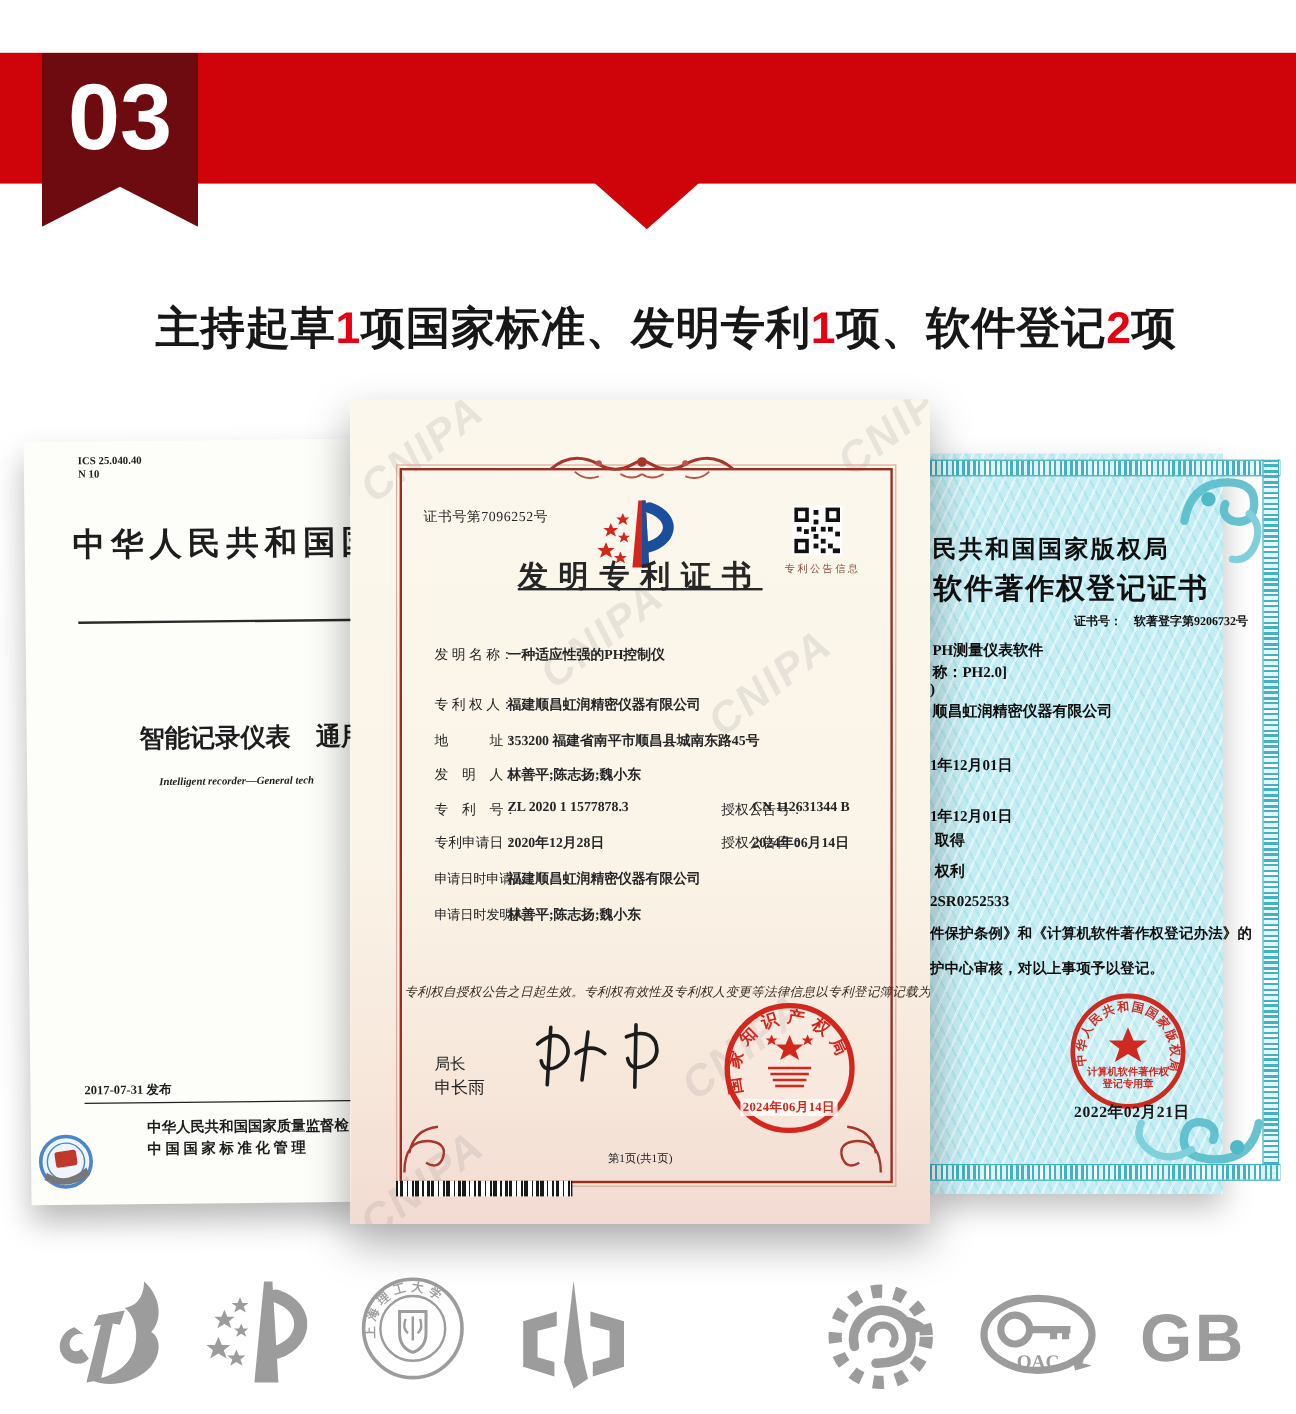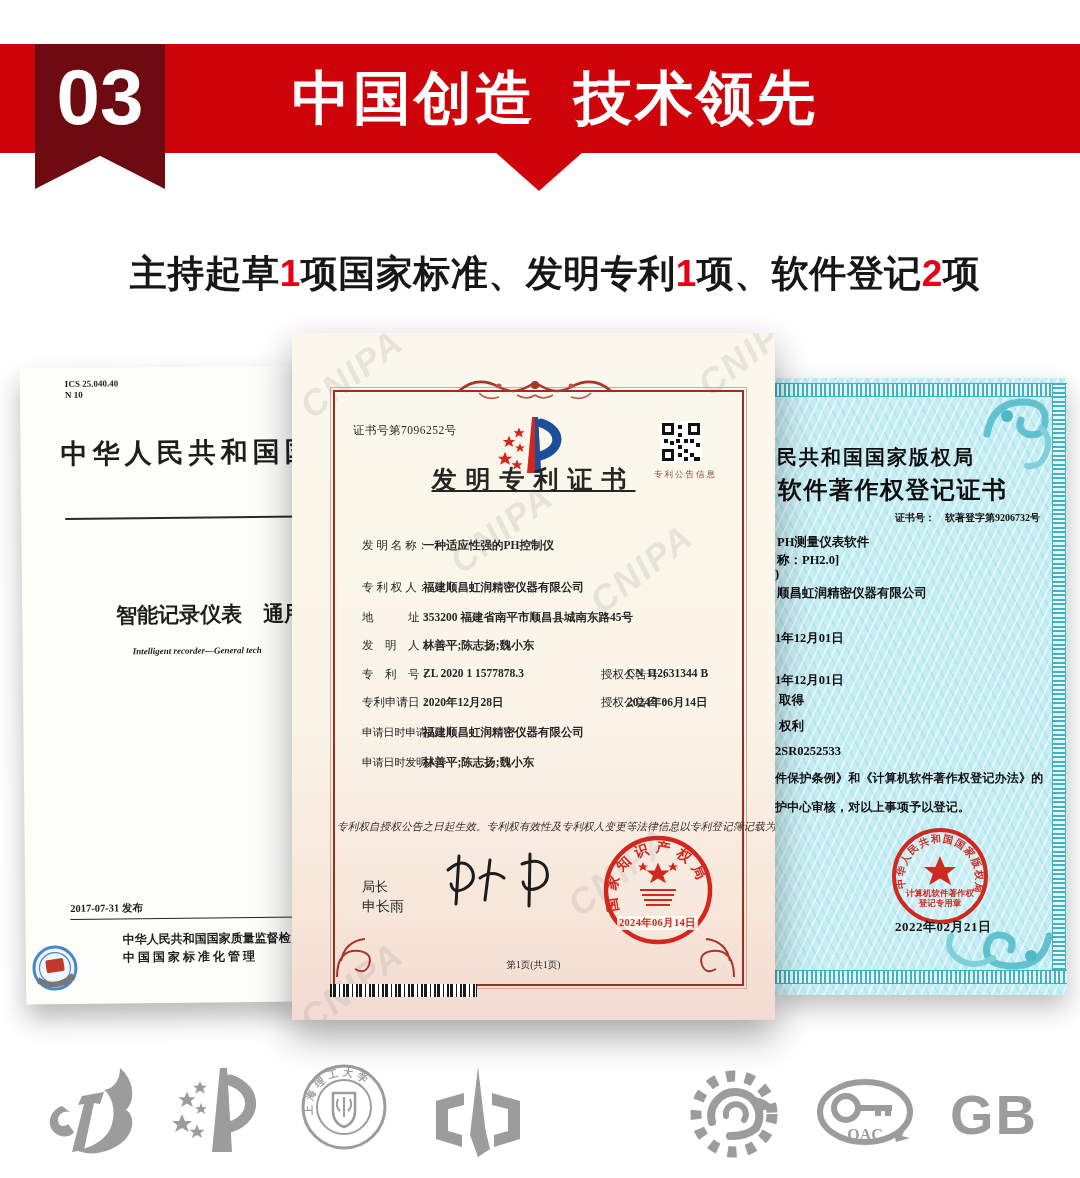--- a/index.html
+++ b/index.html
@@ -32,21 +32,21 @@
   .std-title{position:absolute;left:40px;top:68px;font-size:27px;font-weight:700;letter-spacing:5px;white-space:nowrap;}
   .std-line{position:absolute;left:44px;top:150px;width:300px;border-top:2.5px solid #2a2a2a;}
   .std-sub{position:absolute;left:94px;top:234px;font-size:21px;font-weight:700;white-space:nowrap;}
   .std-sub-en{position:absolute;left:110px;top:279px;font-size:9px;font-style:italic;font-weight:700;white-space:nowrap;}
   .std-issue{position:absolute;left:45px;top:534px;font-size:10.5px;font-weight:700;white-space:nowrap;}
   .std-issue-line{position:absolute;left:45px;top:551px;width:300px;border-top:1.5px solid #222;}
   .std-issuer1{position:absolute;left:97px;top:564px;font-size:12px;font-weight:700;white-space:nowrap;}
   .std-issuer2{position:absolute;left:97px;top:582px;font-size:12px;font-weight:700;white-space:nowrap;}
 
   
-  .copy-cert{position:absolute;left:775px;top:378px;width:292px;height:617px;background:#c6edf3;
+  .copy-cert{position:absolute;left:775px;top:378px;width:244px;height:617px;background:#c6edf3;
     box-shadow:0 12px 24px rgba(0,0,0,.25);z-index:1;
     font-family:"Liberation Serif","DejaVu Serif",serif;color:#101010;}
   .copy-cert::before{content:"";position:absolute;inset:0;
     background:repeating-linear-gradient(115deg,rgba(255,255,255,.5) 0 2px,transparent 2px 8px),
                repeating-linear-gradient(62deg,rgba(150,222,233,.45) 0 2px,transparent 2px 9px);}
   .meander{position:absolute;background:
     repeating-linear-gradient(90deg,#40b2c1 0 2px,rgba(255,255,255,.85) 2px 4px,#40b2c1 4px 6px,rgba(223,246,248,.9) 6px 9px);
     border-top:1.5px solid #3fb0bf;border-bottom:1.5px solid #3fb0bf;}
   .meander.v{background:
     repeating-linear-gradient(0deg,#40b2c1 0 2px,rgba(255,255,255,.85) 2px 4px,#40b2c1 4px 6px,rgba(223,246,248,.9) 6px 9px);
@@ -103,21 +103,20 @@
     <defs>
       <path id="star5" d="M0,-10 L2.9,-3.1 10,-3.1 4.5,1.2 6.9,8.1 0,4 -6.9,8.1 -4.5,1.2 -10,-3.1 -2.9,-3.1 Z"></path>
     </defs>
   </svg>
 
   <div class="banner"></div>
   <div class="banner-tri"></div>
   <div class="ribbon">
     <span>03</span>
   </div>
-  <div class="banner-title">中国创造  技术领先</div>
 
   <div class="subtitle"><span>主持起草</span><span class="rd">1</span><span>项国家标准、发明专利</span><span class="rd">1</span><span>项、软件登记</span><span class="rd">2</span><span>项</span></div>
 
   <div class="std-doc">
     <div class="std-ics">ICS 25.040.40
 N 10</div>
     <div class="std-title">中华人民共和国国</div>
     <div class="std-line"></div>
     <div class="std-sub">智能记录仪表　通用</div>
     <div class="std-sub-en">Intelligent recorder—General tech</div>

